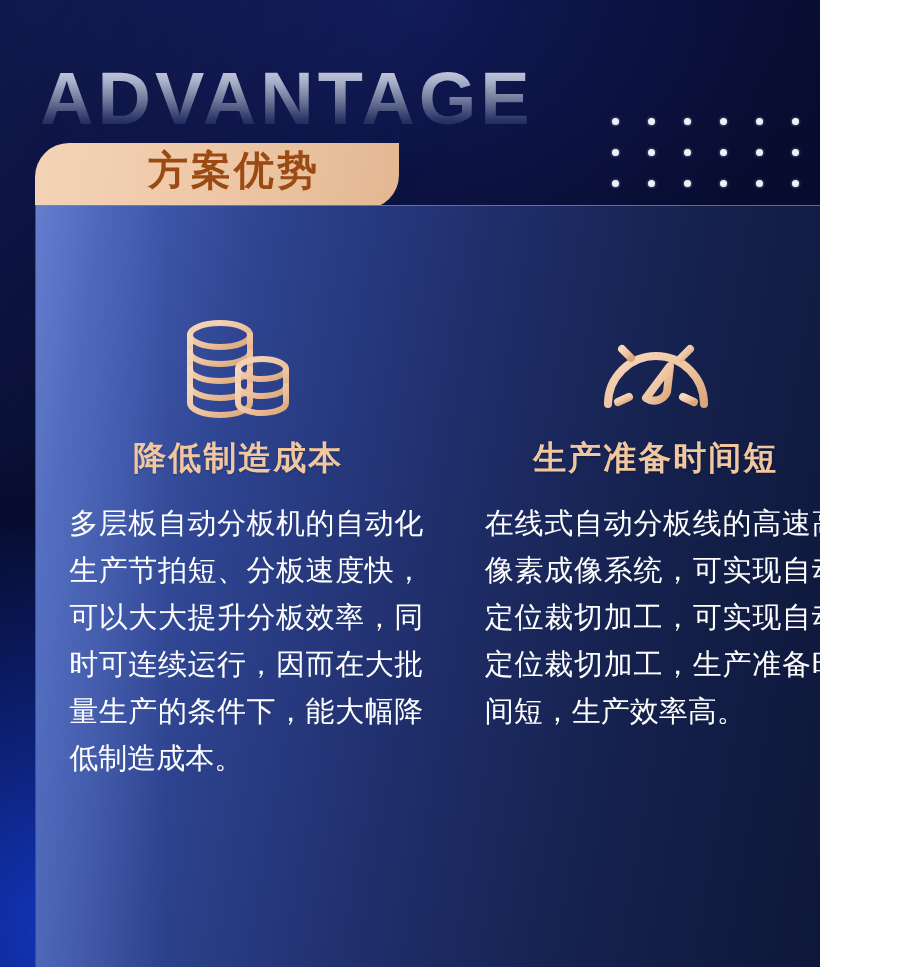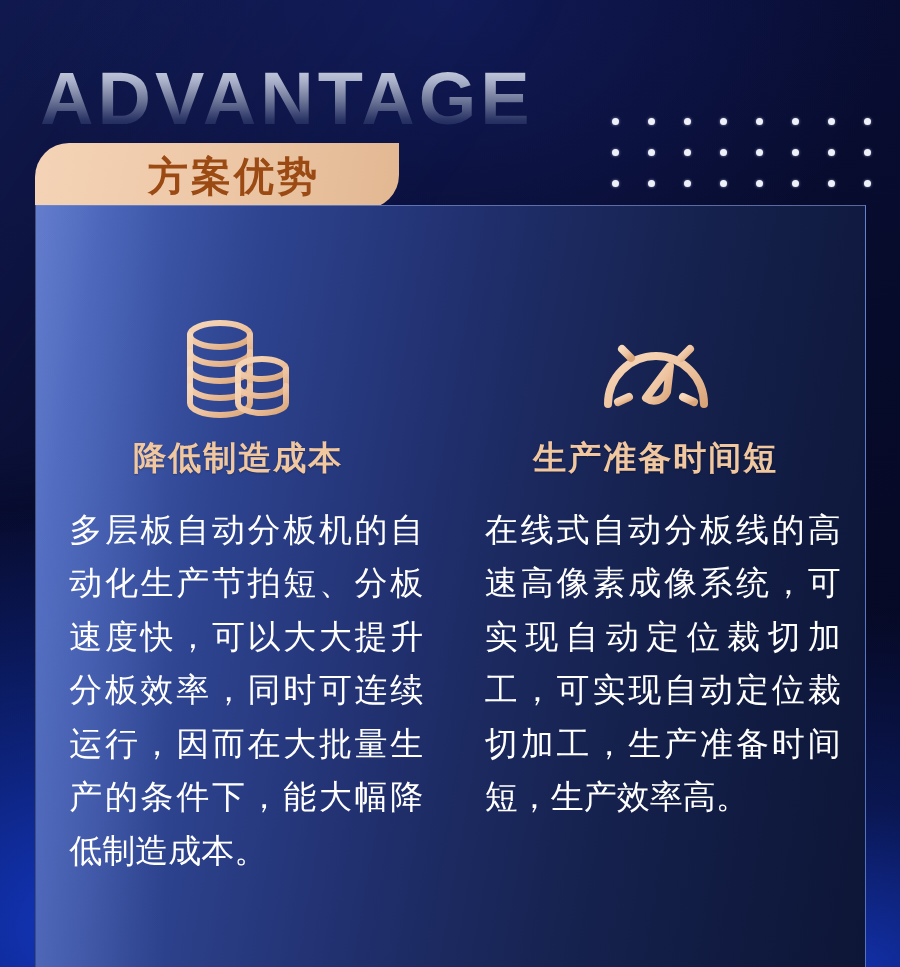--- a/index.html
+++ b/index.html
@@ -5,21 +5,21 @@
   * { margin:0; padding:0; box-sizing:border-box; }
 
   html, body {
     width:900px; height:967px;
     overflow:hidden;
     font-family:"Liberation Sans","DejaVu Sans",sans-serif;
   }
 
   #root{
     position:relative;
-    width:900px; height:967px;
+    width:820px; height:967px;
     background:#4d7c0f;
     overflow:hidden;
   }
 
   
   .bg-base{
     position:absolute; inset:0;
     background:
       radial-gradient(120% 80% at 12% 96%, #1338c4 0%, rgba(19,56,196,0.55) 22%, rgba(12,28,110,0.0) 55%),
       radial-gradient(90% 60% at 95% 100%, #1230a8 0%, rgba(18,48,168,0.35) 28%, rgba(8,18,70,0.0) 62%),
@@ -68,21 +68,20 @@
 
   
   .tab{
     position:absolute;
     left:35px; top:143px;
     width:364px; height:66px;
     border-top-left-radius:34px;
     border-bottom-right-radius:34px;
     background:linear-gradient(100deg,#f4d3b6 0%,#eec9a9 45%,#e2b892 100%);
     display:flex;
-    align-items:center;
     justify-content:center;
     padding-left:34px;
   }
   .tab-text{
     font-size:40px;
     font-weight:bold;
     letter-spacing:3px;
     color:#9a4a12;
     font-family:"DejaVu Sans","Liberation Sans",sans-serif;
     white-space:nowrap;
@@ -142,24 +141,24 @@
     letter-spacing:2px;
     color:#f0c79f;
     font-family:"DejaVu Sans","Liberation Sans",sans-serif;
     white-space:nowrap;
     text-shadow:0 1px 2px rgba(0,0,0,0.25);
   }
 
   .feature-body{
     margin-top:22px;
     width:370px;
-    font-size:33px;
+    font-size:29px;
     line-height:1.62;
     color:#ffffff;
-    font-family:Liberation Sans, sans-serif;
+    font-family:Liberation Mono, monospace;
     text-align:justify;
     text-align-last:left;
     letter-spacing:0px;
   }
   .col-left .feature-body{ padding-left:16px; }
   .col-right .feature-body{ padding-left:14px; }
 </style>
 </head>
 <body>
 

